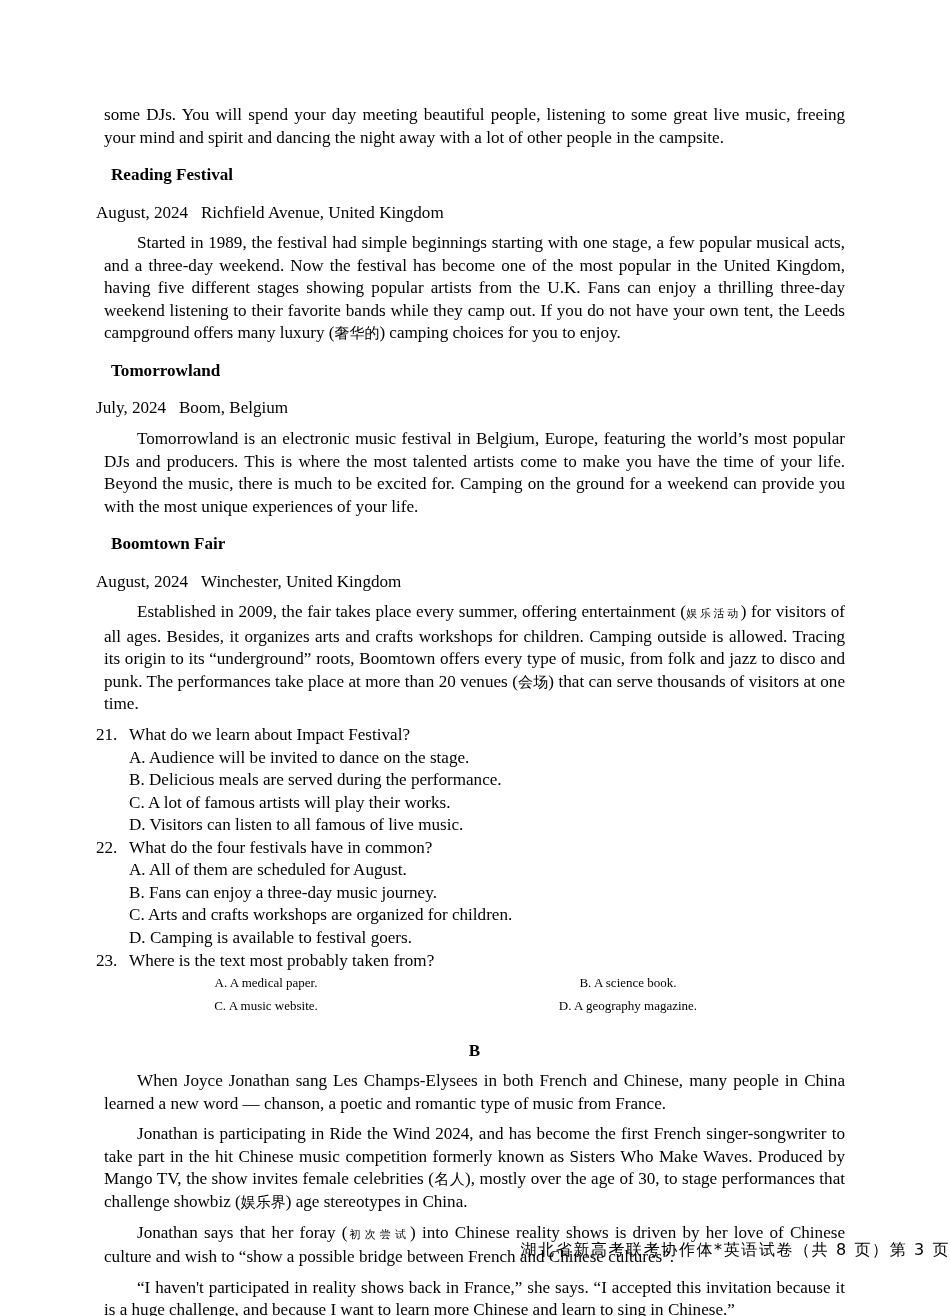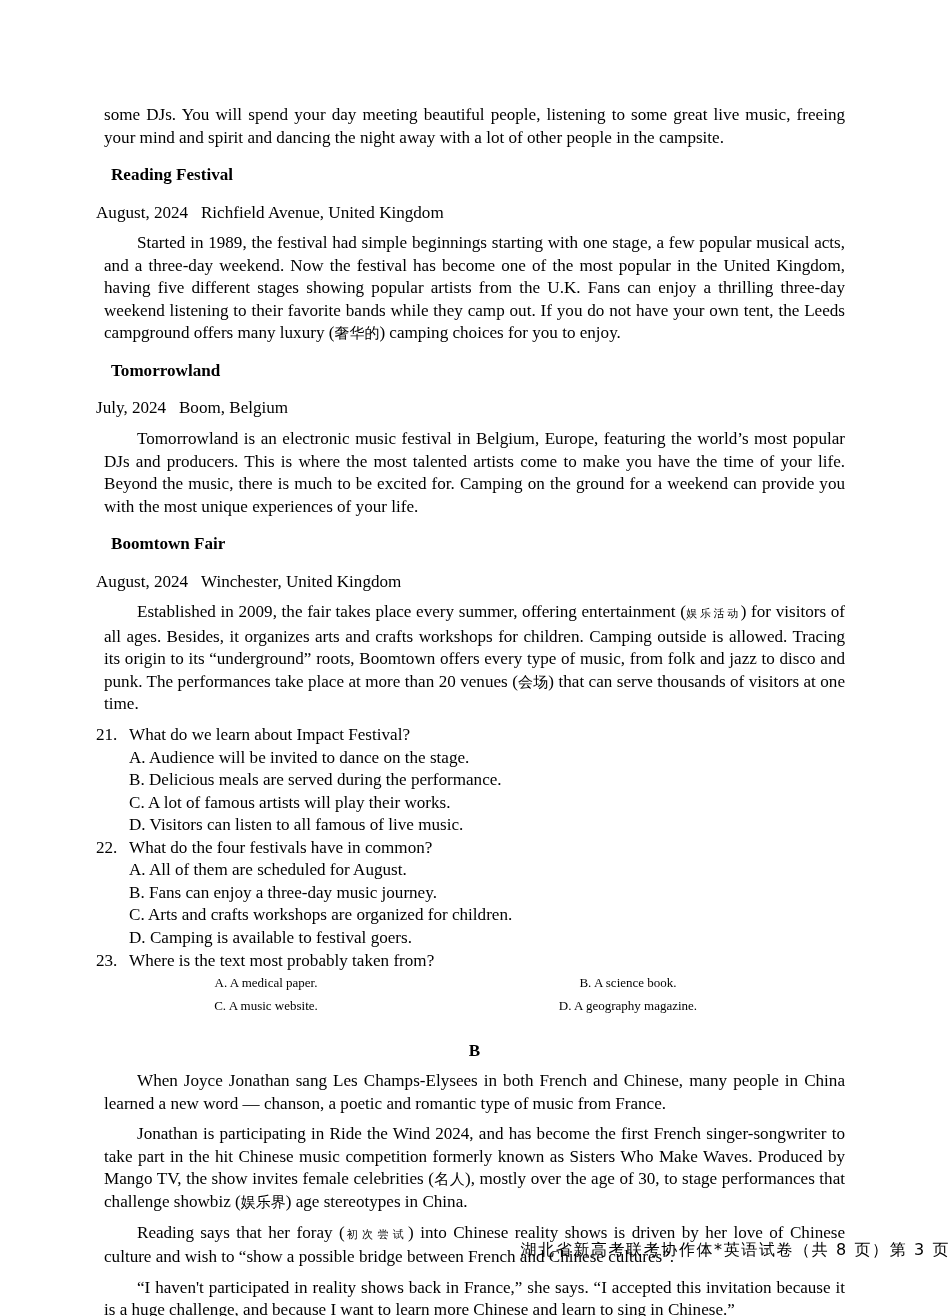--- a/index.html
+++ b/index.html
@@ -152,20 +152,20 @@
     <div class="opt-col right">D. A geography magazine.</div>
   </div>
 
   <div class="spacer-line"></div>
   <p class="section-letter">B</p>
 
   <p class="para">When Joyce Jonathan sang Les Champs-Elysees in both French and Chinese, many people in China learned a new word — chanson, a poetic and romantic type of music from France.</p>
 
   <p class="para"><span>Jonathan is participating in Ride the Wind 2024, and has become the first French singer-songwriter to take part in the hit Chinese music competition formerly known as Sisters Who Make Waves. Produced by Mango TV, the show invites female celebrities (</span><span class="cn">名人</span><span>), mostly over the age of 30, to stage performances that challenge showbiz (</span><span class="cn">娱乐界</span><span>) age stereotypes in China.</span></p>
 
-  <p class="para"><span>Reading says that her foray (</span><span class="cn-wide">初次尝试</span><span>) into Chinese reality shows is driven by her love of Chinese culture and wish to “show a possible bridge between French and Chinese cultures”.</span></p>
+  <p class="para"><span>Jonathan says that her foray (</span><span class="cn-wide">初次尝试</span><span>) into Chinese reality shows is driven by her love of Chinese culture and wish to “show a possible bridge between French and Chinese cultures”.</span></p>
 
   <p class="para">“I haven't participated in reality shows back in France,” she says. “I accepted this invitation because it is a huge challenge, and because I want to learn more Chinese and learn to sing in Chinese.”</p>
 
 
 </div>
 
 <div class="footer">湖北省新高考联考协作体*英语试卷（共 8 页）第 3 页</div>
 
 </body></html>

